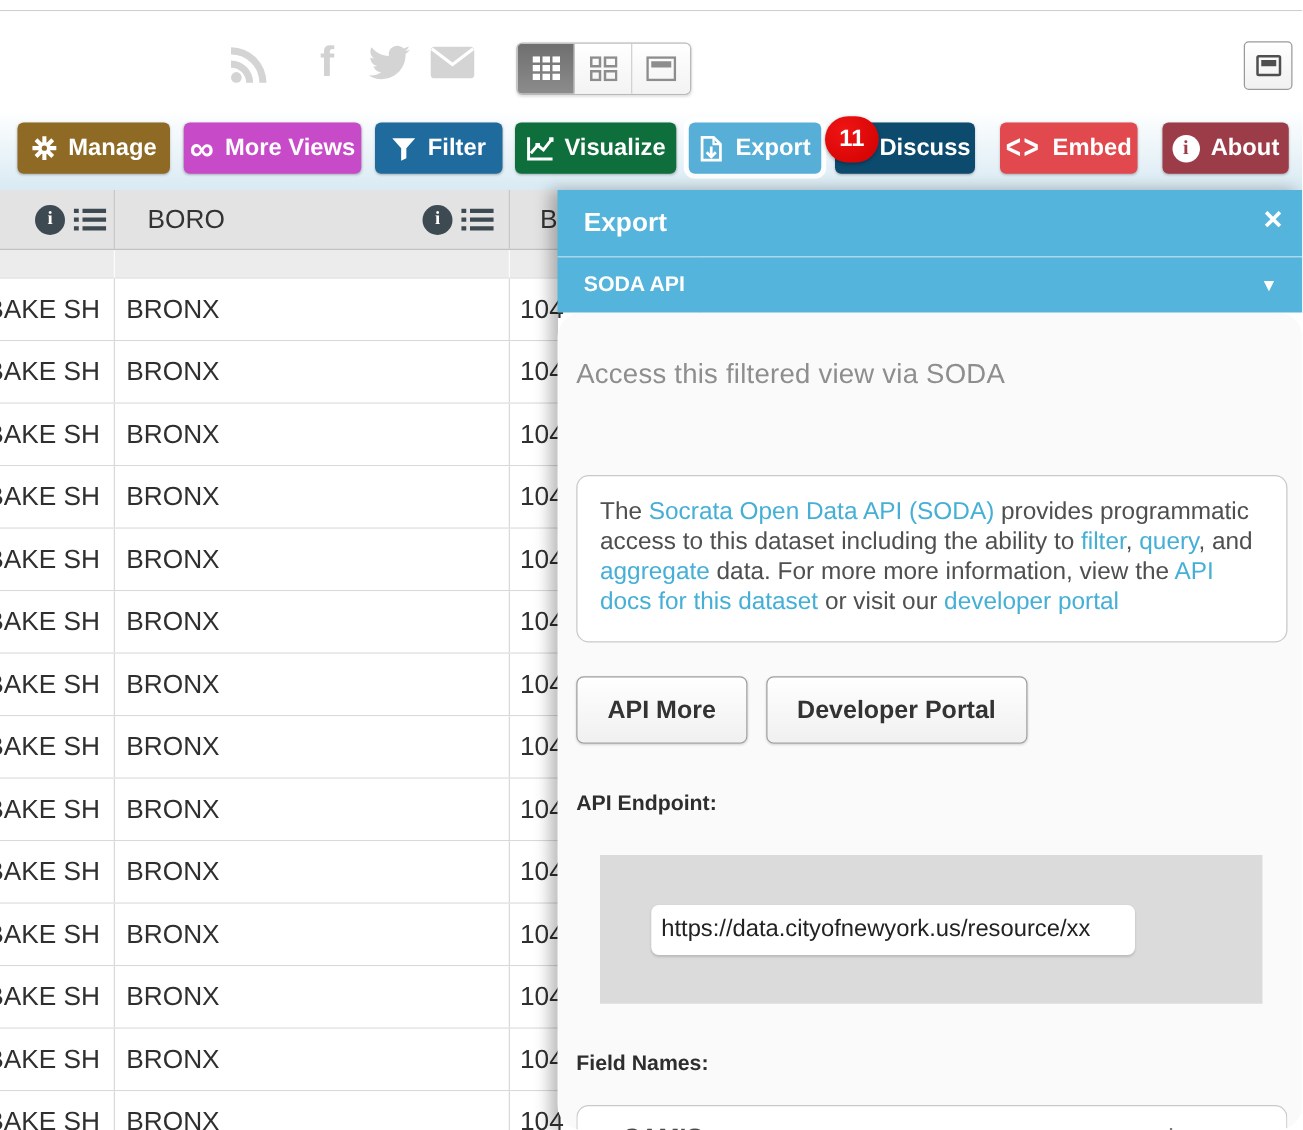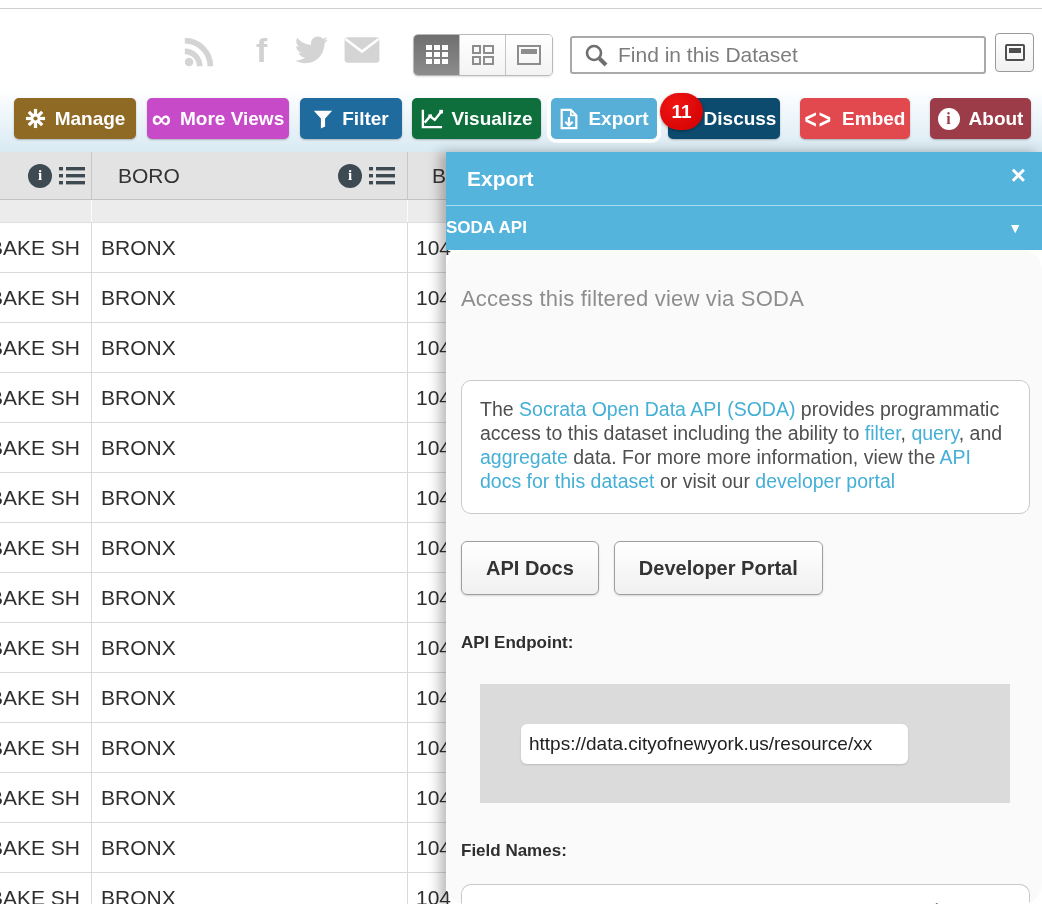--- a/index.html
+++ b/index.html
@@ -57,21 +57,21 @@
   .cell { display:flex; align-items:center; border-right:1px solid #d9d9d9; overflow:hidden; white-space:nowrap; }
   .c1 { width:92px; } .c1 span { margin-left:-11px; }
   .c2 { width:316px; padding-left:9px; }
   .c3 { flex:1; padding-left:8px; }
 
   
   .panel { position:absolute; left:446px; top:152px; width:596px; height:752px; z-index:10; box-shadow:-6px 0 12px rgba(0,0,0,.28); display:flex; flex-direction:column; }
   .phead { height:53px; background:#55b4dc; display:flex; align-items:center; padding-left:21px; position:relative; }
   .phead .ptitle { color:#fff; font-weight:bold; font-size:21px; }
   .pclose { position:absolute; right:16px; top:10px; color:#fff; font-size:26px; font-weight:bold; cursor:pointer; line-height:1; }
-  .psection { height:45px; background:#55b4dc; border-top:1px solid rgba(255,255,255,.5); display:flex; align-items:center; position:relative; cursor:pointer; }
+  .psection { height:45px; background:#55b4dc; border-top:1px solid rgba(255,255,255,.5); display:flex; align-items:center; padding-left:21px; position:relative; cursor:pointer; }
   .psection .slabel { color:#fff; font-weight:bold; font-size:17px; }
   .scaret { position:absolute; right:20px; color:#fff; font-size:14px; }
   .pbody { flex:1; background:#fafafa; padding:36px 0 0 15px; overflow:hidden;border-radius:20px; }
   .subtitle { font-size:22px; color:#8e8e8e; font-weight:300; letter-spacing:.2px; }
   .infobox { margin-top:68px; width:569px; background:#fff; border:1px solid #c9c9c9; border-radius:10px; padding:16px 18px 20px 18px; font-size:19.5px; line-height:24px; color:#4f4f4f; }
   .infobox a { color:#45afd6; text-decoration:none; cursor:pointer; }
   .api-buttons { margin-top:27px; display:flex; gap:15px; }
   .api-btn { height:54px; padding:0 24px; background:linear-gradient(#ffffff,#f0f0f0); border:1px solid #9e9e9e; border-radius:6px; font-family:inherit; font-weight:bold; font-size:20px; color:#333; cursor:pointer; box-shadow:0 1px 2px rgba(0,0,0,.15); }
   .endpoint-label, .fields-label { margin-top:38px; font-size:17px; font-weight:bold; color:#2e2e2e; }
   .graybox { margin:31px 0 0 19px; width:530px; height:119px; background:#dbdbdb; position:relative; }
@@ -133,29 +133,20 @@
           </svg>
       </div>
       <div class="viewbtn">
         <svg width="24" height="20" viewBox="0 0 24 20">
             <rect x="1" y="1" width="22" height="18" fill="none" stroke="#8d8d8d" stroke-width="2"></rect>
             <rect x="4" y="4" width="16" height="5" fill="#8d8d8d"></rect>
           </svg>
       </div>
     </div>
 
-    <div class="searchbox">
-      <span class="search-glyph">
-        <svg width="24" height="24" viewBox="0 0 24 24" fill="none" stroke="#6f6f6f" stroke-width="2.6">
-            <circle cx="10" cy="10" r="7"></circle>
-            <line x1="15.5" y1="15.5" x2="22" y2="22" stroke-width="4"></line>
-          </svg>
-      </span>
-      <input type="text" placeholder="Find in this Dataset" style="">
-    </div>
 
     <div class="fullscreen-btn">
       <div class="mon-outer">
           <div class="mon-inner"></div>
         </div>
     </div>
   </div>
 
   <div class="toolband"></div>
 
@@ -443,21 +434,21 @@
       <span class="scaret">▼</span>
     </div>
     <div class="pbody">
       <div class="subtitle">Access this filtered view via SODA</div>
 
       <div class="infobox">
         <span>The </span><a>Socrata Open Data API (SODA)</a><span> provides programmatic access to this dataset including the ability to </span><a>filter</a><span>, </span><a>query</a><span>, and </span><a>aggregate</a><span> data. For more more information, view the </span><a>API docs for this dataset</a><span> or visit our </span><a>developer portal</a>
       </div>
 
       <div class="api-buttons">
-        <button class="api-btn">API Docs</button>
+        <button class="api-btn">API More</button>
         <button class="api-btn">Developer Portal</button>
       </div>
 
       <div class="endpoint-label">API Endpoint:</div>
 
       <div class="graybox">
         <input type="text" value="https://data.cityofnewyork.us/resource/xx" style="">
       </div>
 
       <div class="fields-label">Field Names:</div>

